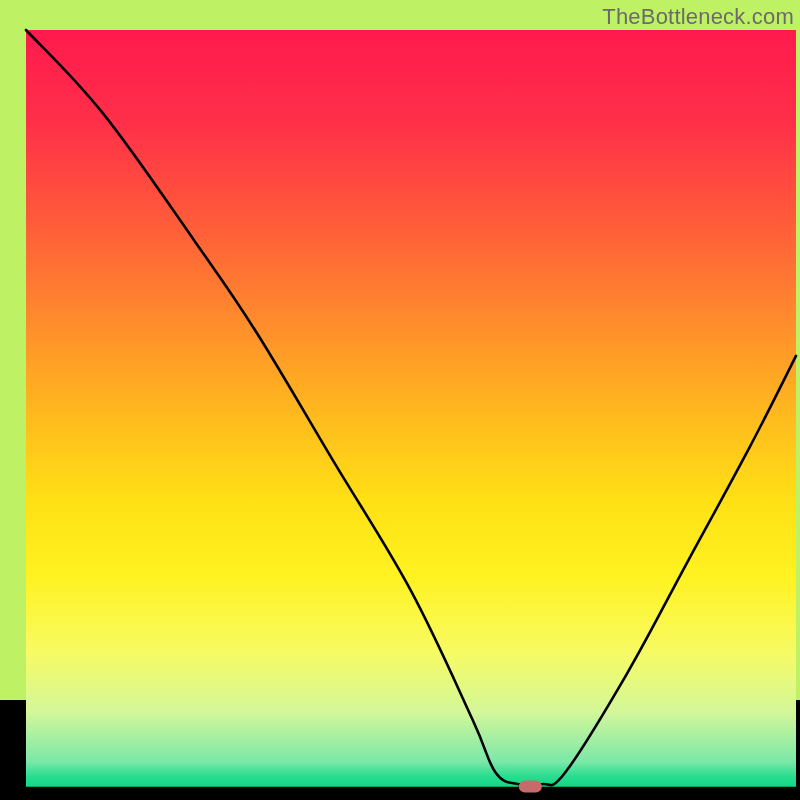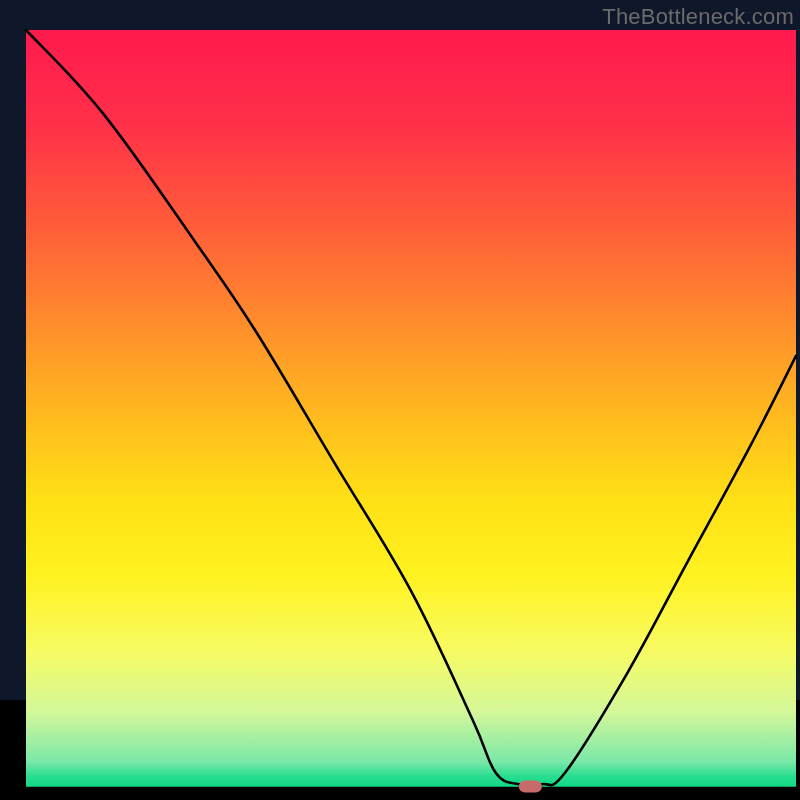--- a/index.html
+++ b/index.html
@@ -8,21 +8,21 @@
     width: 800px;
     height: 800px;
     background: #000;
     overflow: hidden;
     font-family: Arial, Helvetica, sans-serif;
   }
   .frame {
     position: relative;
     width: 800px;
     height: 700px;
-    background: #0f172a;
+    background: #bef264;
   }
   .watermark {
     position: absolute;
     top: 4px;
     right: 6px;
     color: #6b6b6b;
     font-size: 22px;
     font-weight: 400;
     letter-spacing: 0.2px;
     z-index: 5;

